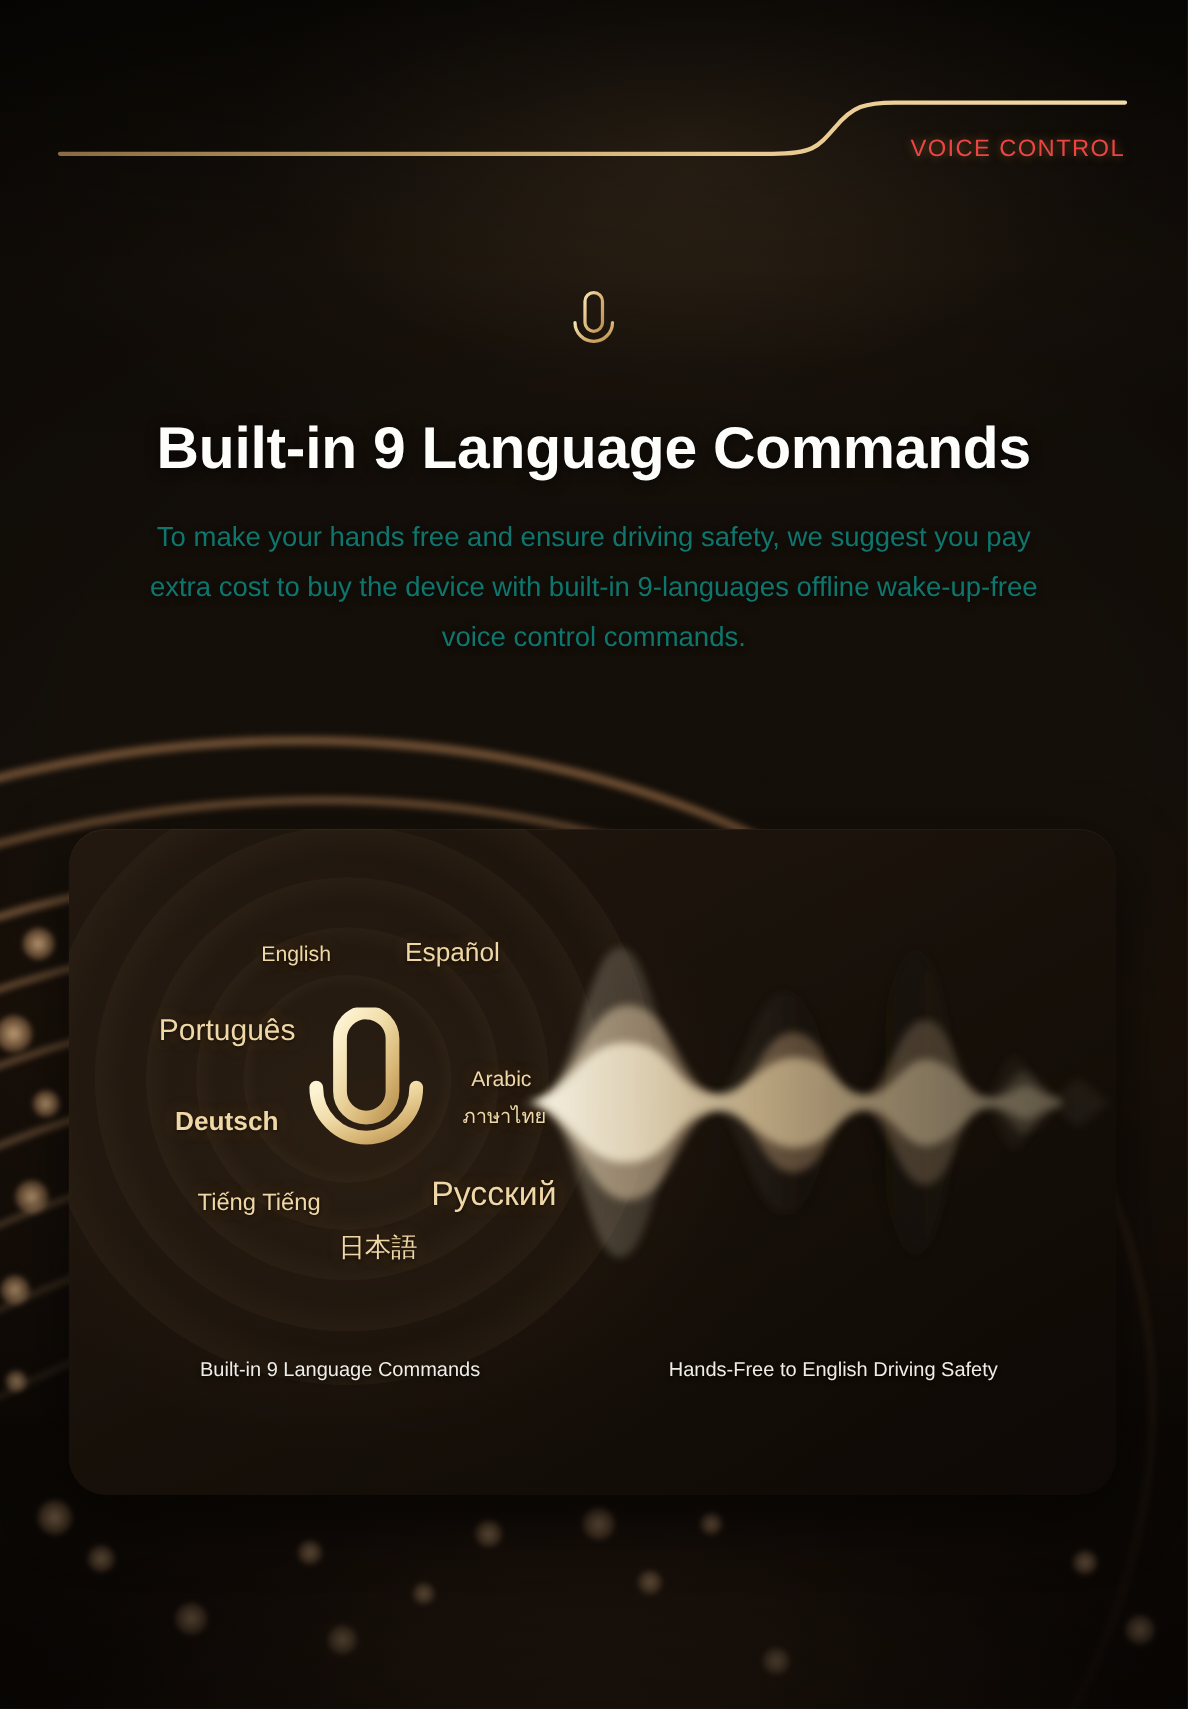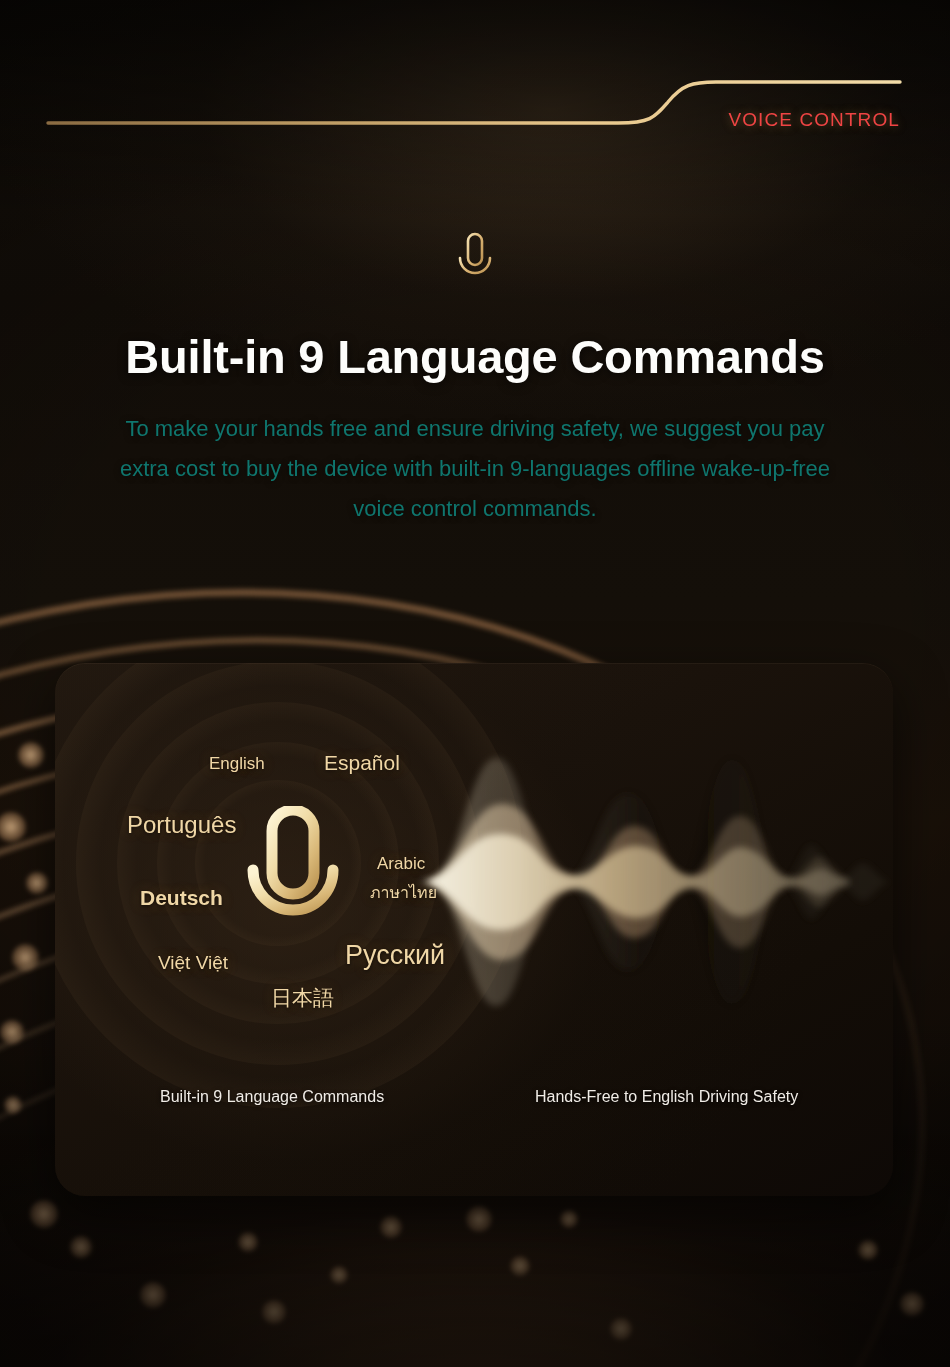--- a/index.html
+++ b/index.html
@@ -312,21 +312,21 @@
     </g>
   </svg>
 
   <div>
     <div class="lang" style="left:209px;top:754px;font-size:17px;">English</div>
     <div class="lang" style="left:324px;top:751px;font-size:21px;">Español</div>
     <div class="lang" style="left:127px;top:811px;font-size:24px;">Português</div>
     <div class="lang" style="left:377px;top:814px;font-size:17px;margin-top:40px;">Arabic</div>
     <div class="lang" style="left:140px;top:886px;font-size:21px;font-weight:bold;">Deutsch</div>
     <div class="lang" style="left:370px;top:880px;font-size:16px;">ภาษาไทย</div>
-    <div class="lang" style="left:158px;top:952px;font-size:19px;">Việt Việt</div>
+    <div class="lang" style="left:158px;top:952px;font-size:19px;">Tiếng Tiếng</div>
     <div class="lang" style="left:345px;top:940px;font-size:27px;">Русский</div>
     <div class="lang" style="left:271px;top:984px;font-size:21px;">日本語</div>
   </div>
 
   <div class="cap c1">Built-in 9 Language Commands</div>
   <div class="cap c2">Hands-Free to English Driving Safety</div>
 
 
 </div>
 

